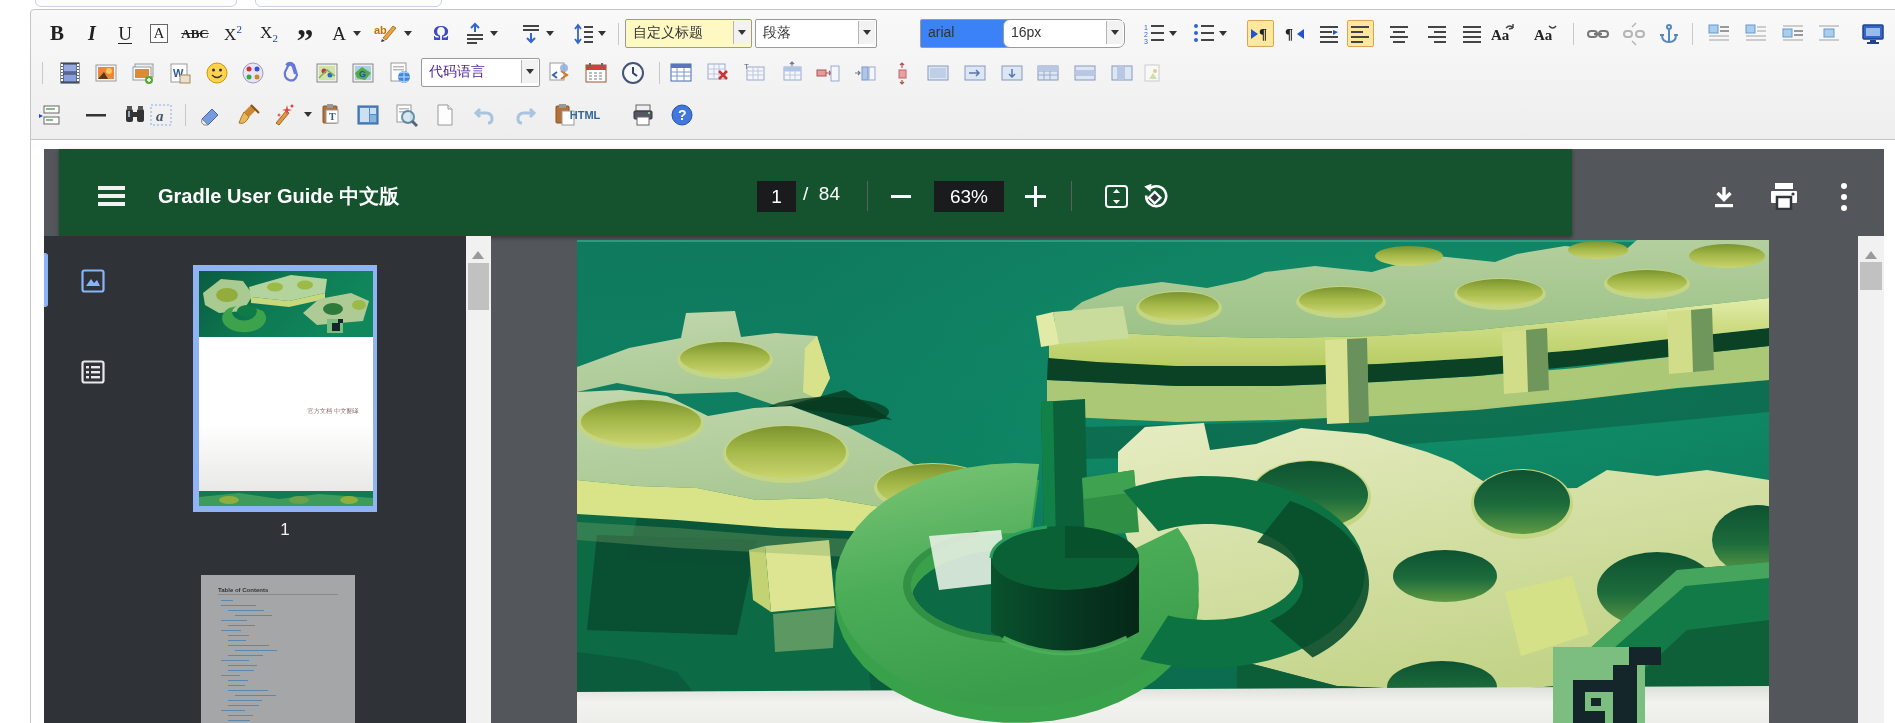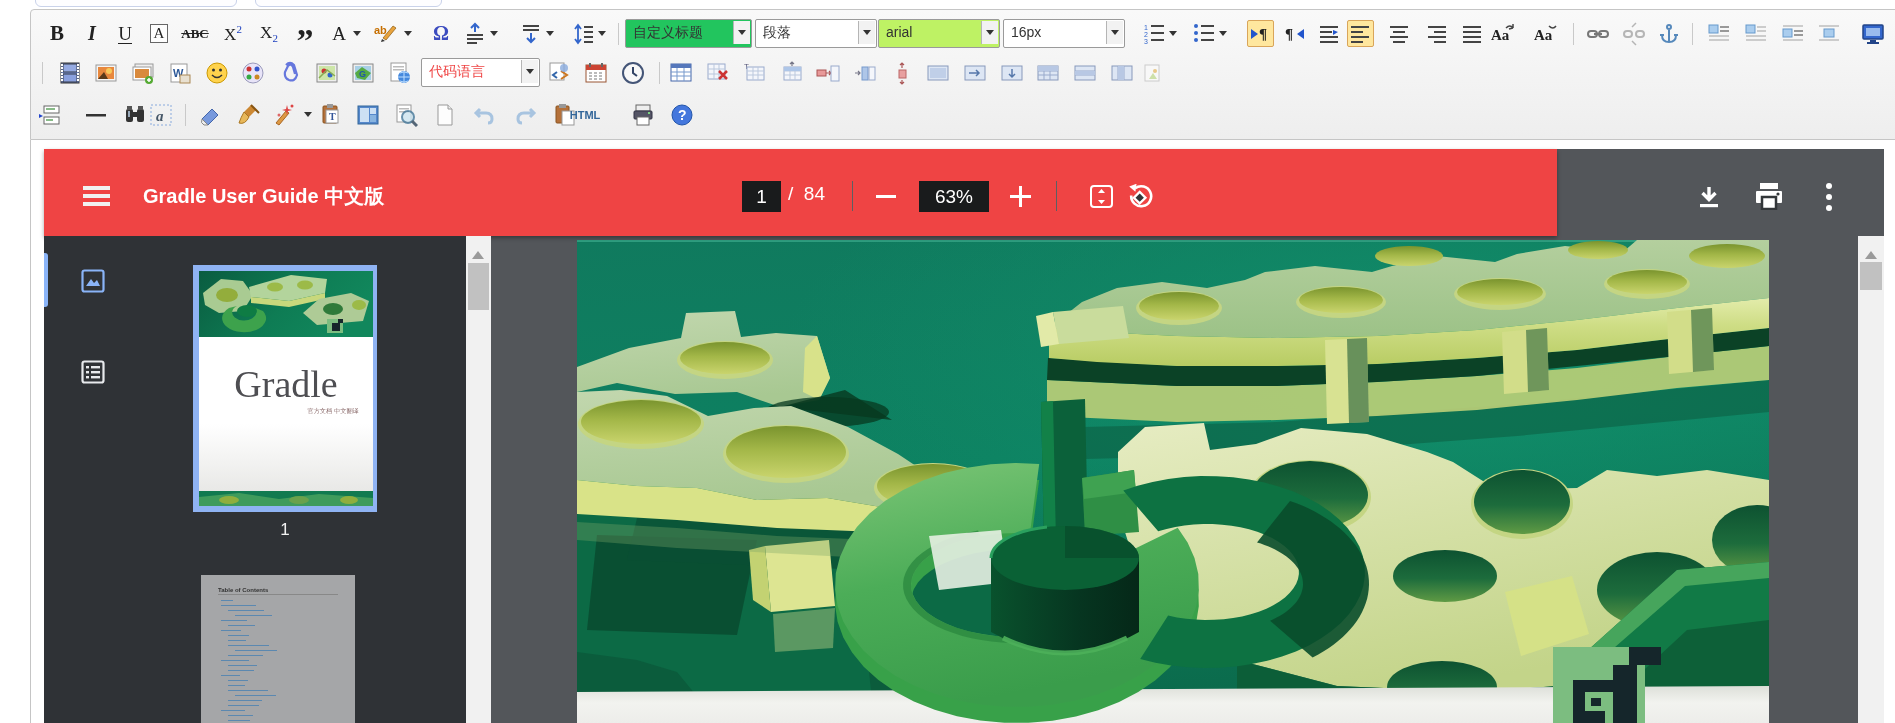--- a/index.html
+++ b/index.html
@@ -76,39 +76,39 @@
       <rect x="13" y="14" width="9" height="2" fill="#444"></rect>
       <rect x="13" y="19" width="9" height="2" fill="#444"></rect>
     </svg>
   </div>
 <div class="tbi" style="left:595px;top:20px;width:14px">
     <span class="car"></span>
   </div>
 <div class="tbi" style="left:617px;top:20px;width:2px">
     <span class="vsep"></span>
   </div>
-<div style="position:absolute;left:625px;top:19px;width:125px;height:27px;background:#22c55e;border:1px solid #9a9a9a;border-radius:2px">
+<div style="position:absolute;left:625px;top:19px;width:125px;height:27px;background:#fef9c3;border:1px solid #9a9a9a;border-radius:2px">
     <span style="position:absolute;left:7px;top:4px;font-size:14px;color:#333">自定义标题</span>
     <span style="position:absolute;right:1px;top:1px;width:16px;height:23px;border-left:1px solid #b5b5b5;background:#f2f2f2">
       <span style="position:absolute;left:4px;top:9px;width:0;height:0;border:4px solid transparent;border-top:5px solid #333"></span>
     </span>
   </div>
 <div style="position:absolute;left:755px;top:19px;width:120px;height:27px;background:#fff;border:1px solid #9a9a9a;border-radius:2px">
     <span style="position:absolute;left:7px;top:4px;font-size:14px;color:#333">段落</span>
     <span style="position:absolute;right:1px;top:1px;width:16px;height:23px;border-left:1px solid #b5b5b5;background:#f2f2f2">
       <span style="position:absolute;left:4px;top:9px;width:0;height:0;border:4px solid transparent;border-top:5px solid #333"></span>
     </span>
   </div>
-<div style="position:absolute;left:878px;top:19px;width:120px;height:27px;background:#bef264;border:1px solid #9a9a9a;border-radius:2px">
+<div style="position:absolute;left:920px;top:19px;width:120px;height:27px;background:#3b82f6;border:1px solid #9a9a9a;border-radius:2px">
     <span style="position:absolute;left:7px;top:4px;font-size:14px;color:#333">arial</span>
     <span style="position:absolute;right:1px;top:1px;width:16px;height:23px;border-left:1px solid #b5b5b5;background:#f2f2f2">
       <span style="position:absolute;left:4px;top:9px;width:0;height:0;border:4px solid transparent;border-top:5px solid #333"></span>
     </span>
   </div>
-<div style="position:absolute;left:1003px;top:19px;width:120px;height:27px;background:#fff;border:1px solid #9a9a9a;border-radius:2px">
+<div style="position:absolute;left:1003px;top:19px;width:120px;height:27px;background:#fff;border:1px solid #9a9a9a;border-radius:7px">
     <span style="position:absolute;left:7px;top:4px;font-size:14px;color:#333">16px</span>
     <span style="position:absolute;right:1px;top:1px;width:16px;height:23px;border-left:1px solid #b5b5b5;background:#f2f2f2">
       <span style="position:absolute;left:4px;top:9px;width:0;height:0;border:4px solid transparent;border-top:5px solid #333"></span>
     </span>
   </div>
 <div class="tbi" style="left:1141px;top:20px;width:26px">
     <svg width="24" height="24" viewBox="0 0 24 24">
       <text x="2" y="8" font-size="7" fill="#3366cc" font-family="Liberation Sans">1</text>
       <rect x="9" y="3" width="13" height="2" fill="#444"></rect>
       <text x="2" y="15" font-size="7" fill="#3366cc" font-family="Liberation Sans">2</text>
@@ -486,21 +486,21 @@
     </svg>
   </div>
 <div class="tbi" style="left:1140px;top:59px;width:26px">
     <svg width="24" height="24" viewBox="0 0 24 24">
       <rect x="4" y="4" width="14" height="16" fill="#f8f8f8" stroke="#ccc"></rect>
       <path d="M8,18 L12,12 L16,18 Z" fill="#cde0a8"></path>
       <circle cx="14" cy="10" r="2" fill="#e8c888"></circle>
     </svg>
   </div>
 <div style="position:absolute;left:421px;top:58px;width:117px;height:27px;background:#fff;border:1px solid #9a9a9a;border-radius:2px">
-    <span style="position:absolute;left:7px;top:4px;font-size:14px;color:#ef4444">代码语言</span>
+    <span style="position:absolute;left:7px;top:4px;font-size:14px;color:#4c1d95">代码语言</span>
     <span style="position:absolute;right:1px;top:1px;width:16px;height:23px;border-left:1px solid #b5b5b5;background:#f2f2f2">
       <span style="position:absolute;left:4px;top:9px;width:0;height:0;border:4px solid transparent;border-top:5px solid #333"></span>
     </span>
   </div>
 <div class="tbi" style="left:37px;top:101px;width:26px">
     <svg width="24" height="24" viewBox="0 0 24 24">
       <rect x="6" y="3" width="15" height="7" fill="#fff" stroke="#666"></rect>
       <rect x="8" y="5" width="9" height="2" fill="#88bb88"></rect>
       <rect x="6" y="14" width="15" height="7" fill="#fff" stroke="#666"></rect>
       <rect x="8" y="16" width="7" height="2" fill="#88bb88"></rect>
@@ -755,21 +755,21 @@
         <path d="M414,318 A74,32 0 0,1 470,287" stroke="#2aa05e" stroke-width="3" fill="none"></path>
         <path d="M426,398 Q488,428 550,398" stroke="#4db05a" stroke-width="5" fill="none" opacity="0.9"></path>
         <rect x="976" y="407" width="92" height="76" fill="#7cbd80"></rect>
         <rect x="1052" y="407" width="32" height="18" fill="#15262b"></rect>
         <rect x="1036" y="425" width="24" height="58" fill="#15262b"></rect>
         <rect x="996" y="440" width="40" height="12" fill="#15262b"></rect>
         <rect x="996" y="452" width="12" height="31" fill="#15262b"></rect>
         <rect x="1008" y="471" width="20" height="12" fill="#15262b"></rect>
         <rect x="1014" y="458" width="10" height="8" fill="#15262b"></rect>
       </svg></div>
-    <div style="position:absolute;left:0;top:0;width:1513px;height:87px;background:#ef4444;box-shadow:0 2px 4px rgba(0,0,0,0.35)">
+    <div style="position:absolute;left:15px;top:0;width:1513px;height:87px;background:#14532d;box-shadow:0 2px 4px rgba(0,0,0,0.35)">
       <div style="position:absolute;left:39px;top:37px;width:27px;height:4px;background:#f1f1f1"></div>
       <div style="position:absolute;left:39px;top:45px;width:27px;height:4px;background:#f1f1f1"></div>
       <div style="position:absolute;left:39px;top:53px;width:27px;height:4px;background:#f1f1f1"></div>
       <div style="position:absolute;left:99px;top:34px;font-size:20px;font-weight:bold;color:#fff">Gradle User Guide 中文版</div>
       <div style="position:absolute;left:698px;top:32px;width:39px;height:31px;background:#191b1c;color:#fff;font-size:19px;text-align:center;line-height:31px">1</div>
       <div style="position:absolute;left:744px;top:34px;font-size:19px;color:#fff">/&nbsp; 84</div>
       <div style="position:absolute;left:808px;top:32px;width:1px;height:30px;background:#5c5f62"></div>
       <div style="position:absolute;left:832px;top:46px;width:20px;height:3px;background:#fff"></div>
       <div style="position:absolute;left:875px;top:32px;width:70px;height:31px;background:#191b1c;color:#fff;font-size:19px;text-align:center;line-height:31px">63%</div>
       <div style="position:absolute;left:966px;top:46px;width:21px;height:3px;background:#fff"></div>
@@ -833,21 +833,20 @@
             <path d="M52,26 L90,30 L126,22 L126,28 L90,36 L52,32 Z" fill="#c8d87c"></path>
             <path d="M120,28 L152,22 L170,30 L164,50 L118,54 L104,42 Z" fill="#aecb96"></path>
             <ellipse cx="134" cy="38" rx="10" ry="6" fill="#2f7a3a"></ellipse>
             <ellipse cx="160" cy="34" rx="7" ry="5" fill="#9cba48"></ellipse>
             <path d="M30,37 A22,14 0 1,0 64,40 L54,36 A12,8 0 1,1 38,35 Z" fill="#3da24c"></path>
             <ellipse cx="48" cy="40" rx="10" ry="6" fill="#0e7c44"></ellipse>
             <rect x="128" y="48" width="16" height="14" fill="#7cbd80"></rect>
             <rect x="133" y="52" width="8" height="8" fill="#15262b"></rect>
             <rect x="139" y="48" width="5" height="4" fill="#15262b"></rect>
           </svg></div>
-        <div style="position:absolute;left:0;top:91px;width:174px;text-align:center;font-family:'Liberation Serif',serif;font-size:38px;color:#4e4e52">Gradle</div>
         <div style="position:absolute;right:14px;top:136px;font-size:10px;color:#8a6a6a;transform:scale(0.62);transform-origin:right top">官方文档 中文翻译</div>
         <div style="position:absolute;left:0;top:153px;width:174px;height:68px;background:linear-gradient(#ffffff,#e8e8e6)"></div>
         <div style="position:absolute;left:0;top:220px"><svg width="174" height="15" viewBox="0 0 174 15">
             <rect width="174" height="15" fill="#117a50"></rect>
             <path d="M0,6 L40,2 L80,8 L120,3 L174,7 L174,15 L0,15 Z" fill="#3f9b5c"></path>
             <ellipse cx="30" cy="9" rx="10" ry="4" fill="#8fae3e"></ellipse>
             <ellipse cx="100" cy="9" rx="10" ry="4" fill="#6aa14c"></ellipse>
             <ellipse cx="150" cy="9" rx="9" ry="4" fill="#8fae3e"></ellipse>
           </svg></div>
       </div>

